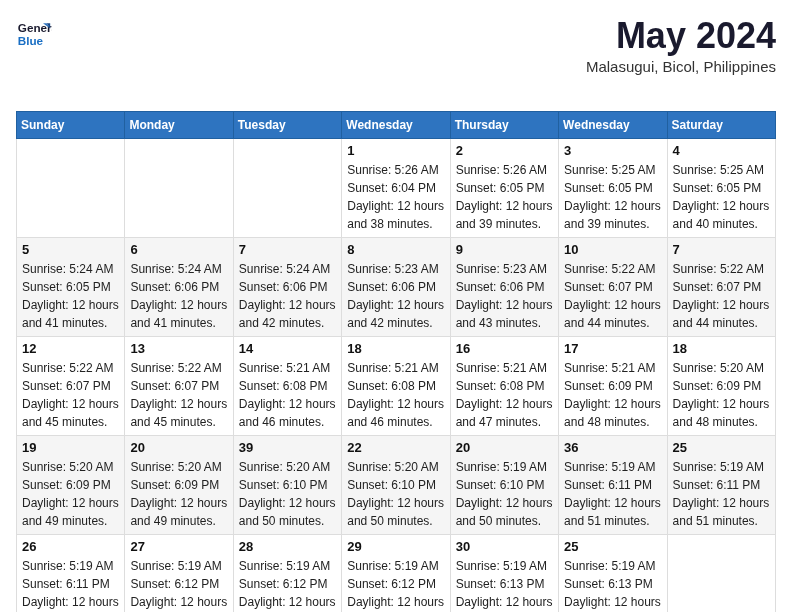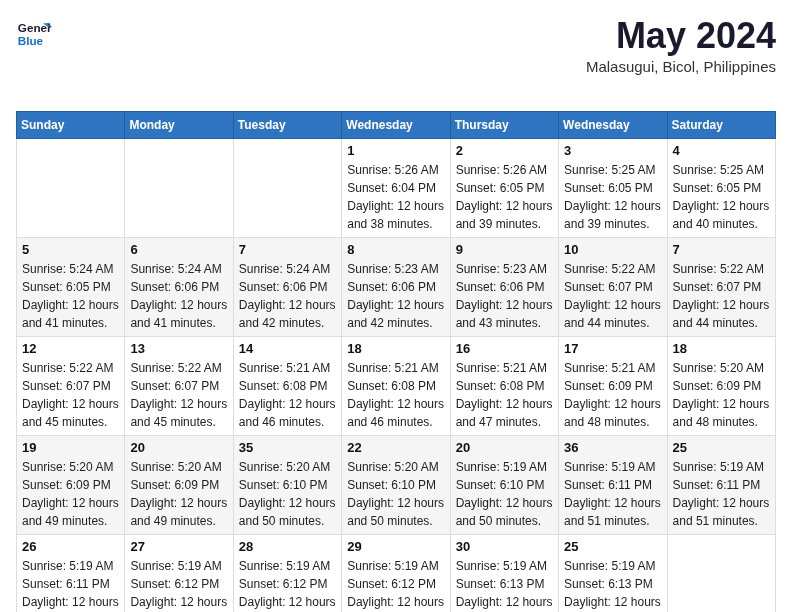--- a/index.html
+++ b/index.html
@@ -255,21 +255,21 @@
 and 49 minutes.</div>
         </td>
         <td>
           <span class="day-num">20</span>
           <div class="day-info" style="white-space: pre-line;">Sunrise: 5:20 AM
 Sunset: 6:09 PM
 Daylight: 12 hours
 and 49 minutes.</div>
         </td>
         <td>
-          <span class="day-num">35</span>
+          <span class="day-num">39</span>
           <div class="day-info" style="white-space: pre-line;">Sunrise: 5:20 AM
 Sunset: 6:10 PM
 Daylight: 12 hours
 and 50 minutes.</div>
         </td>
         <td>
           <span class="day-num">22</span>
           <div class="day-info" style="white-space: pre-line;">Sunrise: 5:20 AM
 Sunset: 6:10 PM
 Daylight: 12 hours

